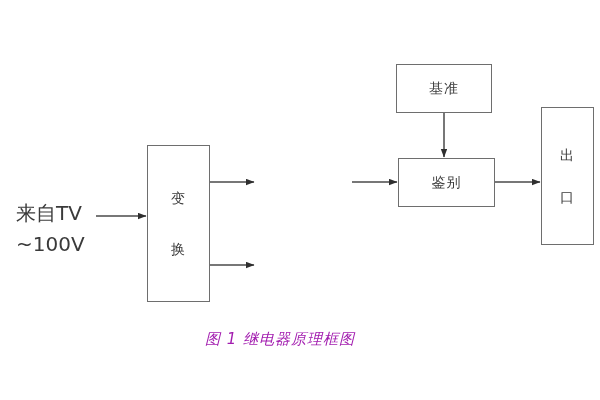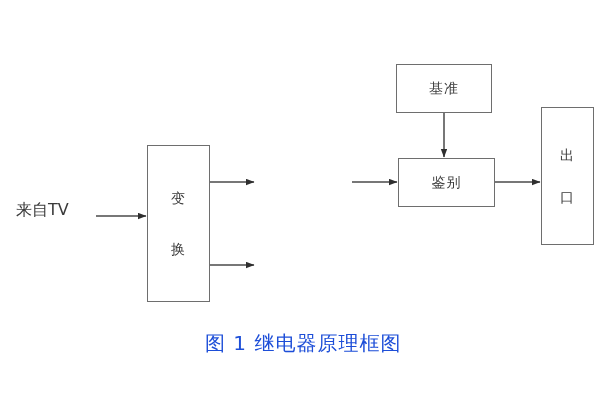--- a/index.html
+++ b/index.html
@@ -40,30 +40,31 @@
     justify-content: space-around;
     padding: 26px 0;
   }
   .block.vertical .ch {
     display: block;
     line-height: 1;
   }
   .label {
     position: absolute;
     color: #3a3a3a;
-    font-size: 16px;
+    font-size: 20px;
     white-space: nowrap;
     line-height: 1.55;
   }
   .caption {
     position: absolute;
-    color: #1d4ed8;
-    font-size: 20px;
+    color: #a21caf;
+    font-size: 15px;
     white-space: nowrap;
     letter-spacing: 1px;
+    font-style: italic;
   }
 </style>
 </head>
 <body>
 
 <div id="canvas">
 
   <svg class="wires" viewBox="0 0 600 400">
     <defs>
       <marker id="arrow" markerWidth="9" markerHeight="9" refX="8" refY="3.2" orient="auto" markerUnits="userSpaceOnUse">
@@ -79,20 +80,21 @@
 
     <line x1="352" y1="182" x2="397" y2="182" stroke="#4a4a4a" stroke-width="1.5" marker-end="url(#arrow)"></line>
 
     <line x1="444" y1="113" x2="444" y2="157" stroke="#4a4a4a" stroke-width="1.5" marker-end="url(#arrow)"></line>
 
     <line x1="495" y1="182" x2="540" y2="182" stroke="#4a4a4a" stroke-width="1.5" marker-end="url(#arrow)"></line>
   </svg>
 
   <div class="label" style="left:16px; top:198px;">
     <div>来自TV</div>
+    <div>~100V</div>
   </div>
 
   <div class="block vertical" style="left:147px; top:145px; width:63px; height:157px;">
     <span class="ch">变</span>
     <span class="ch">换</span>
   </div>
 
 
 
   <div class="block" style="left:396px; top:64px; width:96px; height:49px;">

